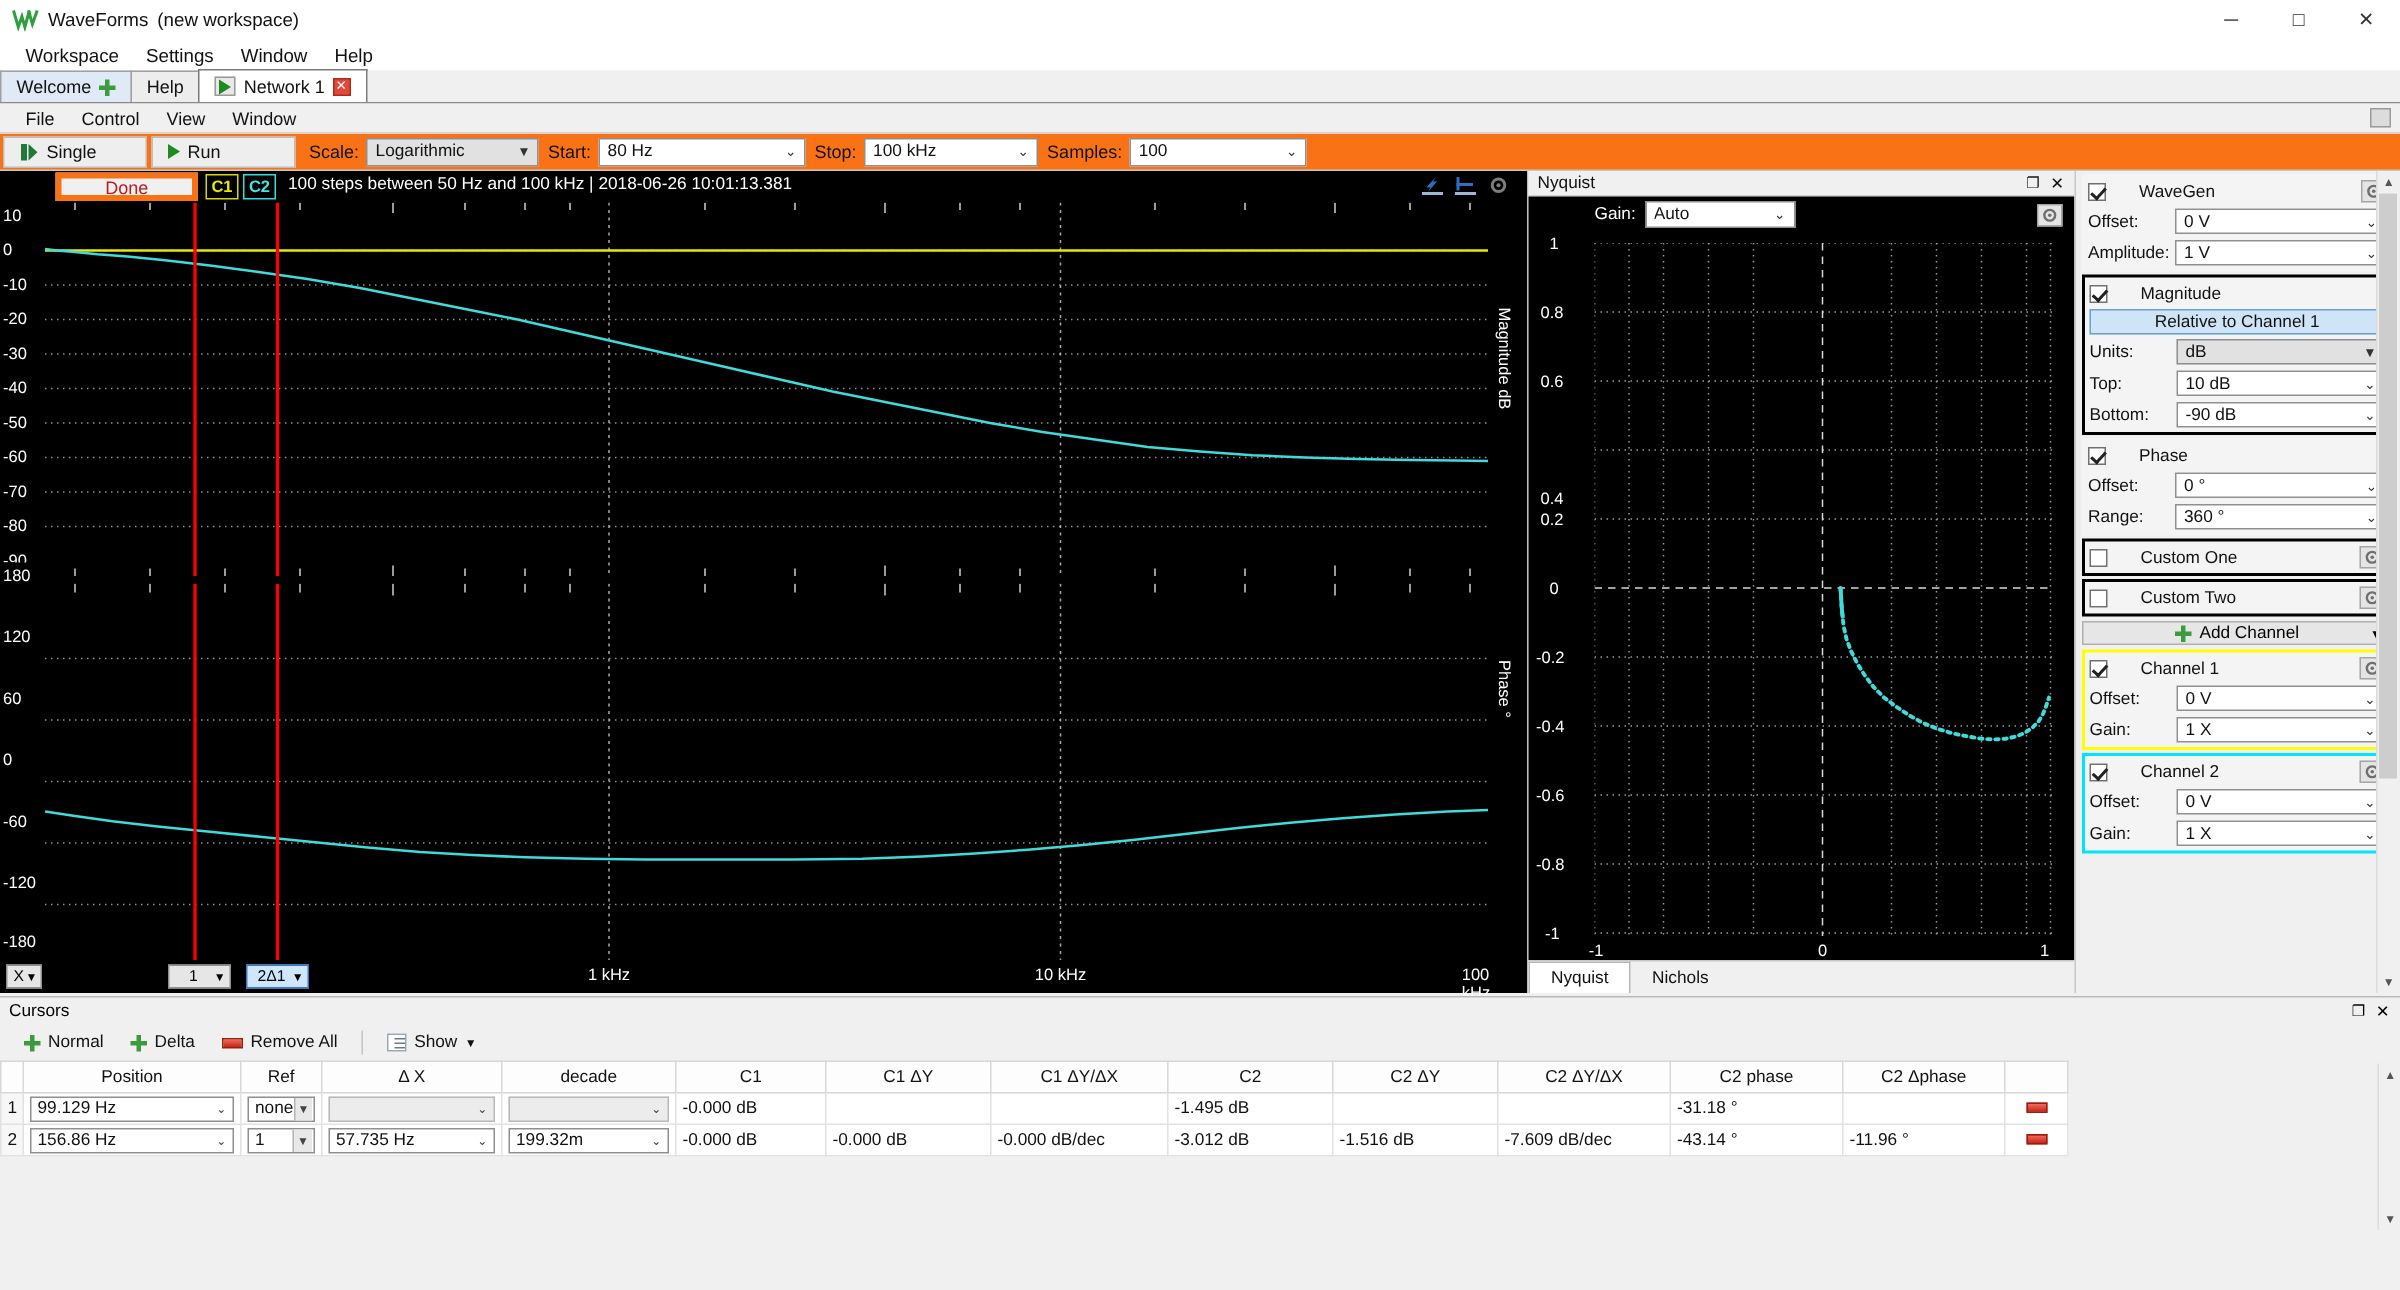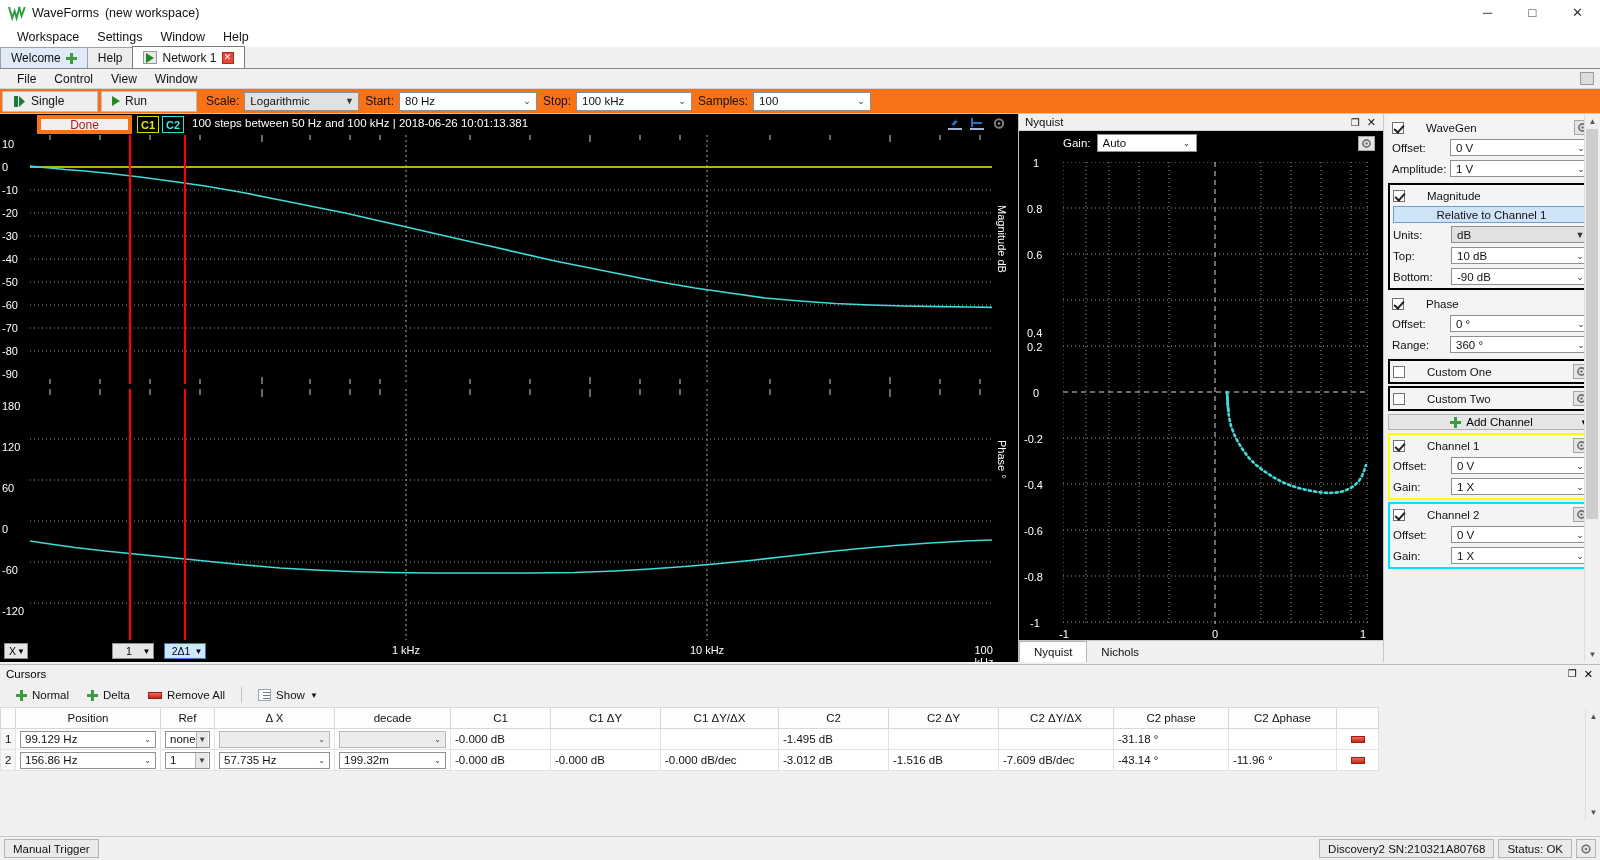--- a/index.html
+++ b/index.html
@@ -353,21 +353,21 @@
                      L210,57 L245,64 L280,71 L315,78 L350,86 L385,94 L420,102 L455,110
                      L490,118 L525,126 L560,133 L595,140 L630,147 L665,153 L700,158
                      L735,163 L770,166 L805,168.5 L840,170 L875,171 L910,171.6 L940,172 L962,172.3" fill="none" stroke="#3fdbdb" stroke-width="1.7"></path>
 
             <line x1="100" y1="0" x2="100" y2="249" stroke="#ff0000" stroke-width="2.2"></line>
             <line x1="155" y1="0" x2="155" y2="249" stroke="#ff0000" stroke-width="2.2"></line>
           </svg>
         </div>
         <div class="axistitle" style="left:996px;top:14px;height:180px;">Magnitude dB</div>
 
-        <div class="yaxis" style="top:262px;height:258px;">
+        <div class="yaxis" style="top:240px;height:258px;">
           <div class="ytick" style="top:9px;">180</div>
           <div class="ytick" style="top:50px;">120</div>
           <div class="ytick" style="top:91px;">60</div>
           <div class="ytick" style="top:132px;">0</div>
           <div class="ytick" style="top:173px;">-60</div>
           <div class="ytick" style="top:214px;">-120</div>
           <div class="ytick" style="top:253px;">-180</div>
         </div>
 
         <div class="graph" style="left:30px;top:254px;width:962px;height:256px;">
@@ -840,27 +840,14 @@
         </tr>
       </tbody>
     </table>
 
     <div class="tblscroll">
       <div class="sarrow" style="top:2px;">▲</div>
       <div class="sarrow" style="bottom:2px;">▼</div>
     </div>
   </div>
 
-  <div class="statusbar">
-    <div class="sbbtn">Manual Trigger</div>
-    <div class="sbright">
-      <div class="sbbtn">Discovery2 SN:210321A80768</div>
-      <div class="sbbtn">Status: OK</div>
-      <div class="sbbtn" style="padding:0 3px;">
-        <svg width="12" height="12" viewBox="0 0 12 12">
-            <circle cx="6" cy="6" r="3.8" fill="none" stroke="#6f6f6f" stroke-width="1.6"></circle>
-            <circle cx="6" cy="6" r="1.3" fill="#6f6f6f"></circle>
-          </svg>
-      </div>
-    </div>
-  </div>
 
 </div>
 
 </body></html>

